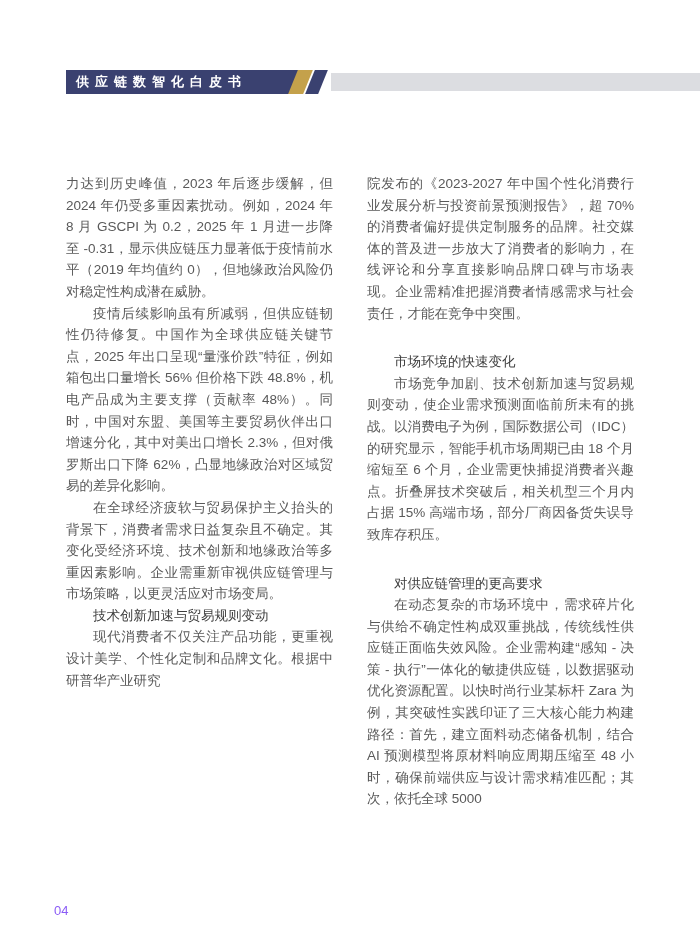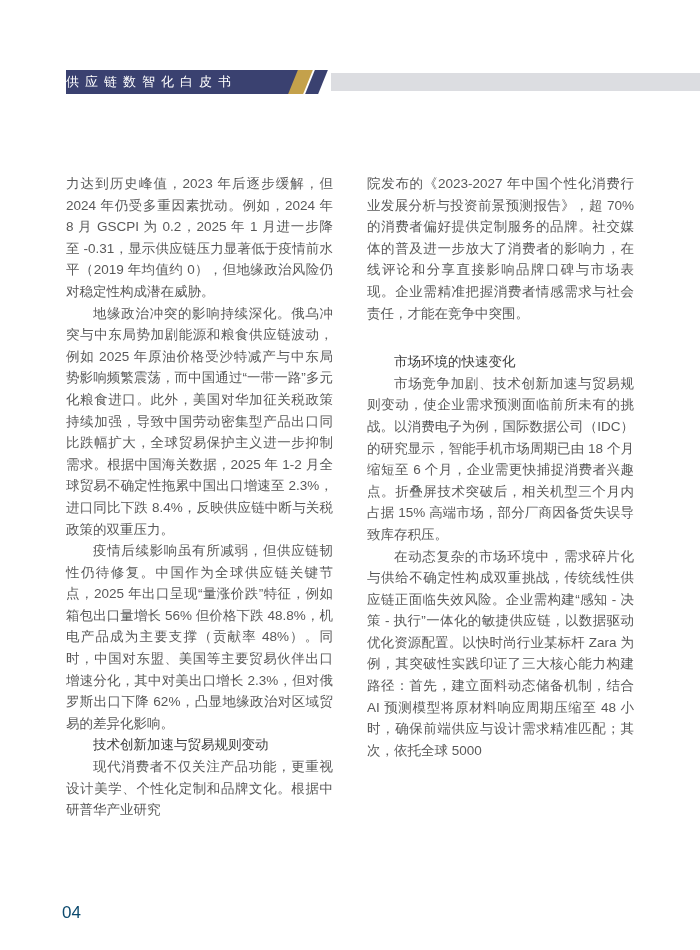--- a/index.html
+++ b/index.html
@@ -12,24 +12,25 @@
     overflow: hidden;
   }
 
   
   .header-navy {
     position: absolute;
     left: 66px; top: 70px;
     width: 232px; height: 24px;
     background: #3a4170;
     color: #ffffff;
-    font-weight: normal;
+    font-weight: bold;
     font-size: 13px;
     letter-spacing: 6px;
     line-height: 24px;
+    padding-left: 10px;
     box-sizing: border-box;
     white-space: nowrap;
   }
   .header-gold {
     position: absolute;
     left: 293px; top: 70px;
     width: 15px; height: 24px;
     background: #c4a14b;
     transform: skewX(-22deg);
   }
@@ -76,47 +77,48 @@
     font-weight: normal;
     color: #3e3e3e;
     font-size: 13.5px;
     text-indent: 2em;
     line-height: 21.6px;
   }
 
   
   .page-num {
     position: absolute;
-    left: 62px; top: 903px;
-    font-size: 17px;
-    color: #0c4a6e;
+    left: 54px; top: 903px;
+    font-size: 13px;
+    color: #8b5cf6;
   }
 </style>
 </head>
 <body>
 
 <div class="page">
 
   <div class="header-navy">
     <span>供应链数智化白皮书</span>
   </div>
   <div class="header-gold"></div>
   <div class="header-navy-tail"></div>
   <div class="header-gray"></div>
 
   <div class="col col-left">
     <p>力达到历史峰值，2023 年后逐步缓解，但 2024 年仍受多重因素扰动。例如，2024 年 8 月 GSCPI 为 0.2，2025 年 1 月进一步降至 -0.31，显示供应链压力显著低于疫情前水平（2019 年均值约 0），但地缘政治风险仍对稳定性构成潜在威胁。</p>
-    <p class="indent">地缘政治冲突的影响持续深化。俄乌冲突与中东局势加剧能源和粮食供应链波动，例如 2025 年原油价格受沙特减产与中东局势影响频繁震荡，而中国通过“一带一路”多元化粮食进口。此外，美国对华加征关税政策持续加强，导致中国劳动密集型产品出口同比跌幅扩大，全球贸易保护主义进一步抑制需求。根据中国海关数据，2025 年 1-2 月全球贸易不确定性拖累中国出口增速至 2.3%，进口同比下跌 8.4%，反映供应链中断与关税政策的双重压力。</p>
     <p class="indent">疫情后续影响虽有所减弱，但供应链韧性仍待修复。中国作为全球供应链关键节点，2025 年出口呈现“量涨价跌”特征，例如箱包出口量增长 56% 但价格下跌 48.8%，机电产品成为主要支撑（贡献率 48%）。同时，中国对东盟、美国等主要贸易伙伴出口增速分化，其中对美出口增长 2.3%，但对俄罗斯出口下降 62%，凸显地缘政治对区域贸易的差异化影响。</p>
+    <p class="indent">在全球经济疲软与贸易保护主义抬头的背景下，消费者需求日益复杂且不确定。其变化受经济环境、技术创新和地缘政治等多重因素影响。企业需重新审视供应链管理与市场策略，以更灵活应对市场变局。</p>
     <p class="h-sub">技术创新加速与贸易规则变动</p>
     <p class="indent">现代消费者不仅关注产品功能，更重视设计美学、个性化定制和品牌文化。根据中研普华产业研究</p>
   </div>
 
   <div class="col col-right">
     <p>院发布的《2023-2027 年中国个性化消费行业发展分析与投资前景预测报告》，超 70% 的消费者偏好提供定制服务的品牌。社交媒体的普及进一步放大了消费者的影响力，在线评论和分享直接影响品牌口碑与市场表现。企业需精准把握消费者情感需求与社会责任，才能在竞争中突围。</p>
     <p class="h-sub" style="margin-top:27px;">市场环境的快速变化</p>
     <p class="indent">市场竞争加剧、技术创新加速与贸易规则变动，使企业需求预测面临前所未有的挑战。以消费电子为例，国际数据公司（IDC）的研究显示，智能手机市场周期已由 18 个月缩短至 6 个月，企业需更快捕捉消费者兴趣点。折叠屏技术突破后，相关机型三个月内占据 15% 高端市场，部分厂商因备货失误导致库存积压。</p>
+    <p class="h-sub" style="margin-top:27px;">对供应链管理的更高要求</p>
     <p class="indent">在动态复杂的市场环境中，需求碎片化与供给不确定性构成双重挑战，传统线性供应链正面临失效风险。企业需构建“感知 - 决策 - 执行”一体化的敏捷供应链，以数据驱动优化资源配置。以快时尚行业某标杆 Zara 为例，其突破性实践印证了三大核心能力构建路径：首先，建立面料动态储备机制，结合 AI 预测模型将原材料响应周期压缩至 48 小时，确保前端供应与设计需求精准匹配；其次，依托全球 5000</p>
   </div>
 
   <div class="page-num">04</div>
 
 </div>
 
 </body></html>

